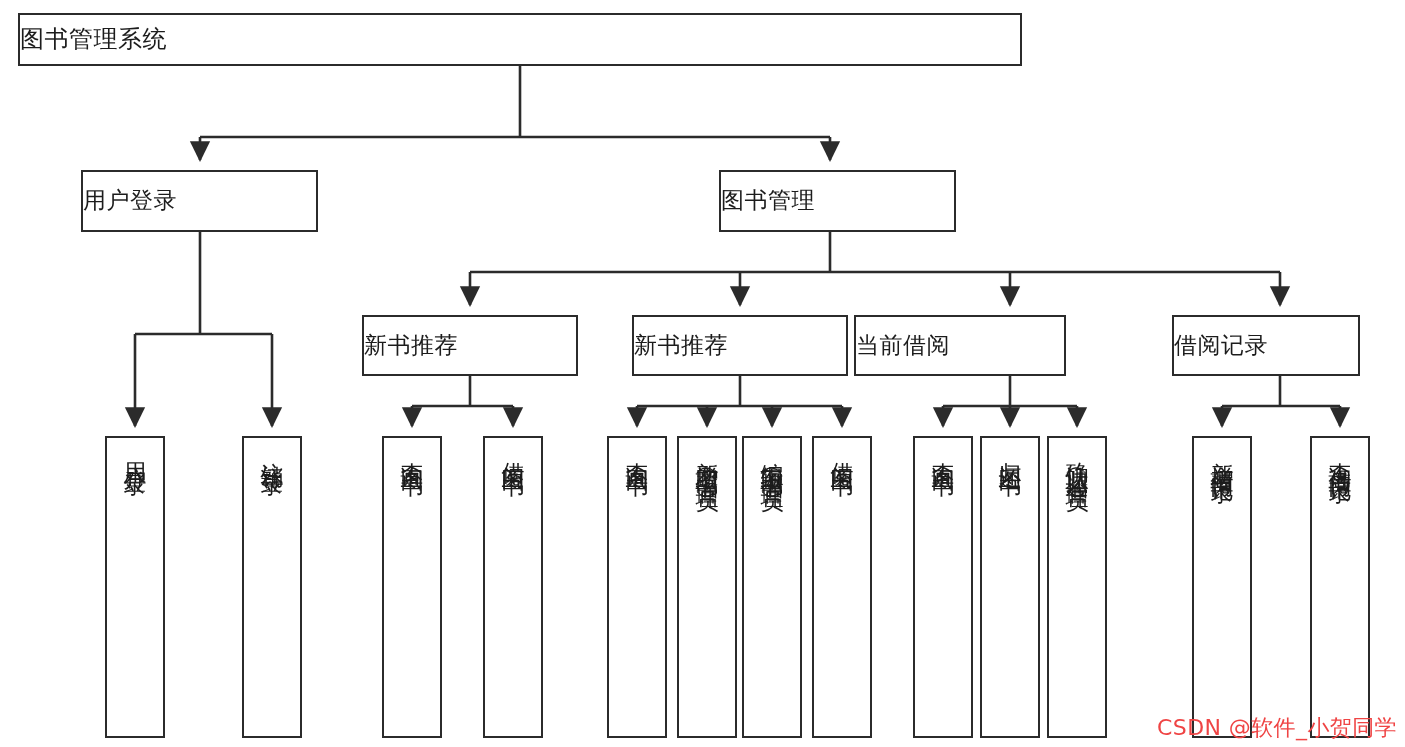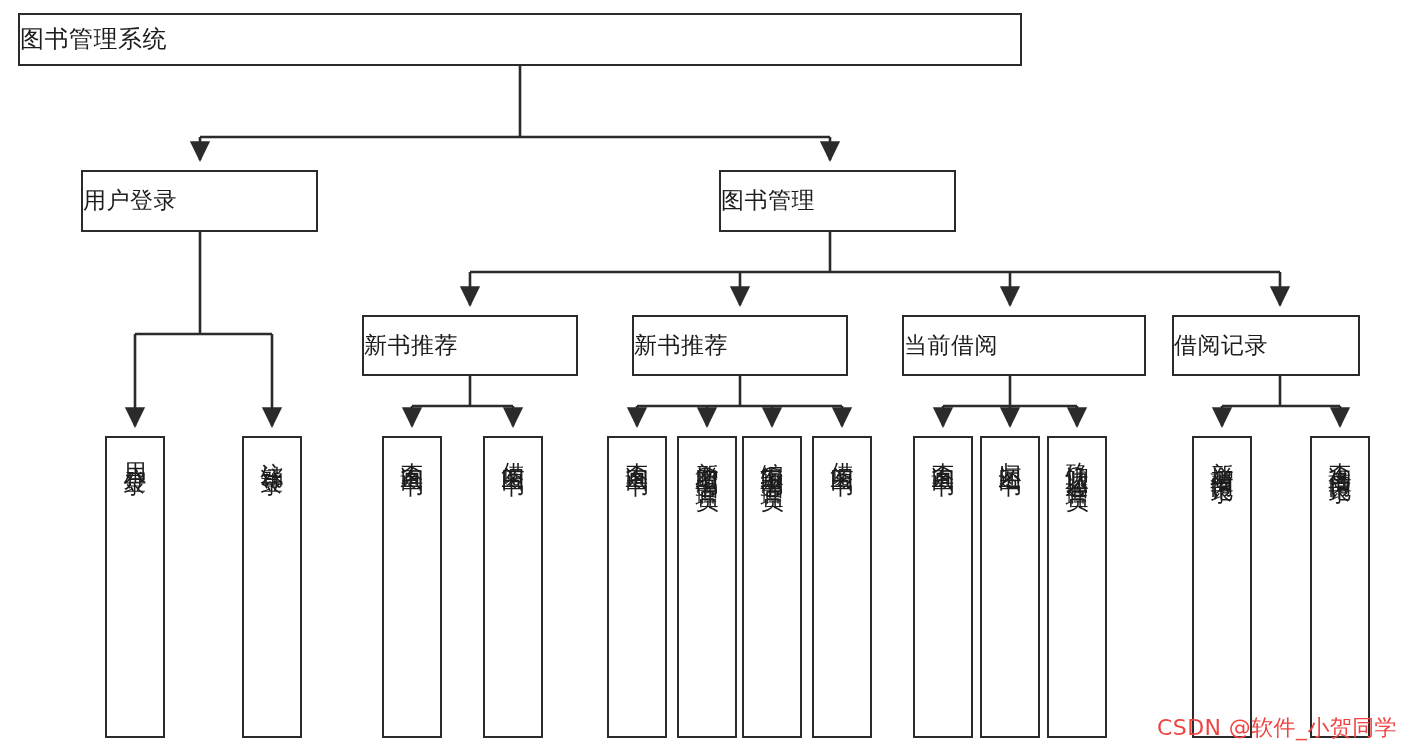--- a/index.html
+++ b/index.html
@@ -137,21 +137,21 @@
   </div>
 
   <div class="node" style="left:362px; top:315px; width:216px; height:61px;font-family:Liberation Serif, serif;">
     <span class="node-label">新书推荐</span>
   </div>
 
   <div class="node" style="left:632px; top:315px; width:216px; height:61px;">
     <span class="node-label">新书推荐</span>
   </div>
 
-  <div class="node" style="left:902px; top:315px; width:244px; height:61px;">
+  <div class="node" style="left:854px; top:315px; width:212px; height:61px;">
     <span class="node-label">当前借阅</span>
   </div>
 
   <div class="node" style="left:1172px; top:315px; width:188px; height:61px;">
     <span class="node-label">借阅记录</span>
   </div>
 
   <div class="node vertical" style="left:105px; top:436px; width:60px; height:302px;">
     <span class="node-label">用户登录</span>
   </div>

